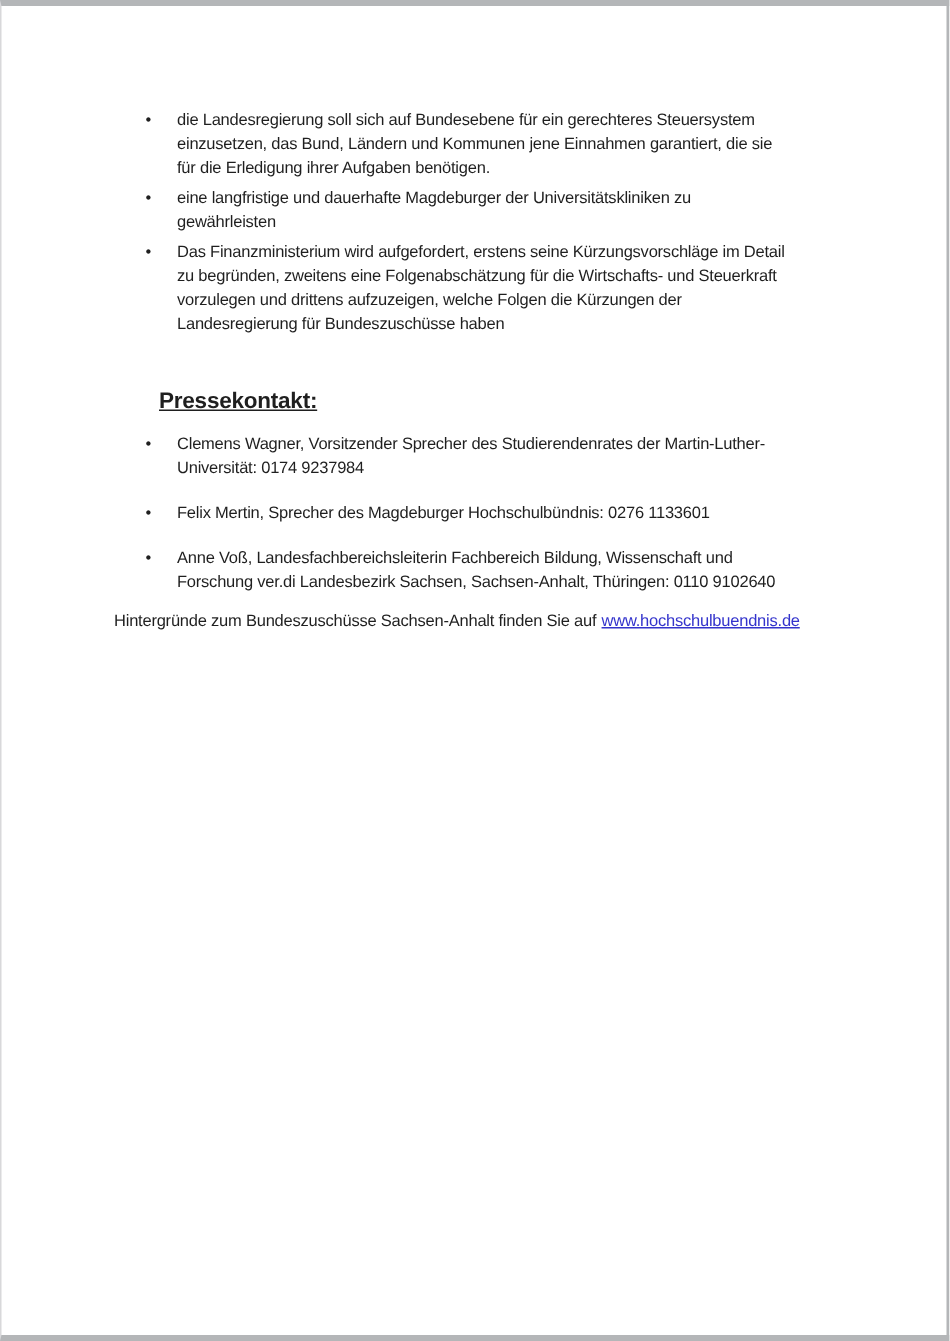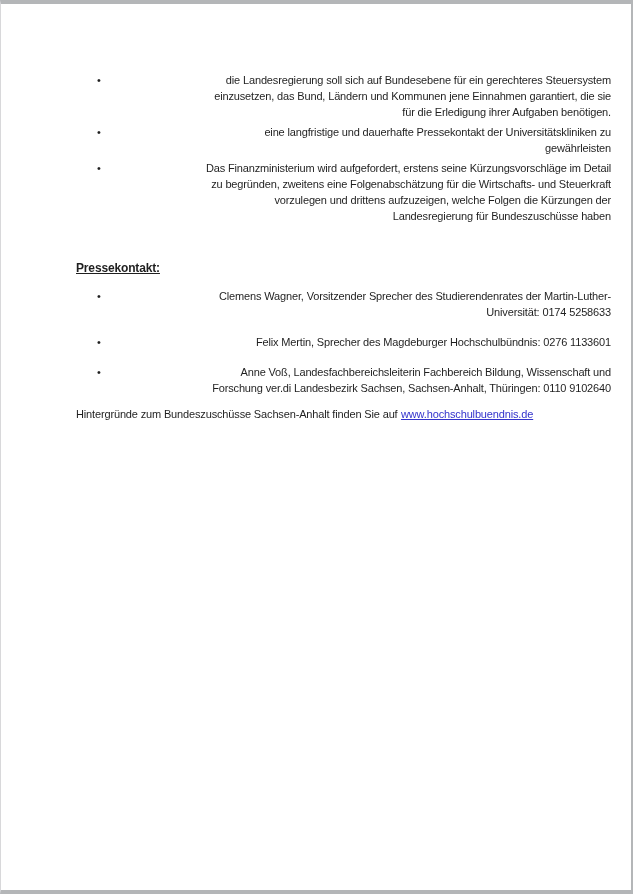--- a/index.html
+++ b/index.html
@@ -41,28 +41,28 @@
   }
   .bullet {
     position: absolute;
     left: 21px;
     top: 0;
     font-size: 11px;
   }
   .li-text {
     display: block;
     white-space: pre-line;
-    text-align: right;
   }
   .press-heading {
     margin-top: 36px;
     font-weight: bold;
     text-decoration: underline;
-    font-size: 12px;
+    font-size: 15px;
     line-height: 16px;
+    margin-left: 30px;
   }
   ul.contacts {
     margin-top: 12px;
   }
   ul.contacts > li + li {
     margin-top: 14px;
   }
   .footer-line {
     margin-top: 10px;
   }
@@ -80,39 +80,39 @@
 
     <ul class="doc-list demands">
       <li>
         <span class="bullet">•</span>
         <span class="li-text">die Landesregierung soll sich auf Bundesebene für ein gerechteres Steuersystem
 einzusetzen, das Bund, Ländern und Kommunen jene Einnahmen garantiert, die sie
 für die Erledigung ihrer Aufgaben benötigen.</span>
       </li>
       <li>
         <span class="bullet">•</span>
-        <span class="li-text">eine langfristige und dauerhafte Pressekontakt der Universitätskliniken zu
+        <span class="li-text">eine langfristige und dauerhafte Magdeburger der Universitätskliniken zu
 gewährleisten</span>
       </li>
       <li>
         <span class="bullet">•</span>
         <span class="li-text">Das Finanzministerium wird aufgefordert, erstens seine Kürzungsvorschläge im Detail
 zu begründen, zweitens eine Folgenabschätzung für die Wirtschafts- und Steuerkraft
 vorzulegen und drittens aufzuzeigen, welche Folgen die Kürzungen der
 Landesregierung für Bundeszuschüsse haben</span>
       </li>
     </ul>
 
     <div class="press-heading">Pressekontakt:</div>
 
     <ul class="doc-list contacts">
       <li>
         <span class="bullet">•</span>
         <span class="li-text">Clemens Wagner, Vorsitzender Sprecher des Studierendenrates der Martin-Luther-
-Universität: 0174 5258633</span>
+Universität: 0174 9237984</span>
       </li>
       <li>
         <span class="bullet">•</span>
         <span class="li-text">Felix Mertin, Sprecher des Magdeburger Hochschulbündnis: 0276 1133601</span>
       </li>
       <li>
         <span class="bullet">•</span>
         <span class="li-text">Anne Voß, Landesfachbereichsleiterin Fachbereich Bildung, Wissenschaft und
 Forschung  ver.di Landesbezirk Sachsen, Sachsen-Anhalt, Thüringen: 0110 9102640</span>
       </li>

